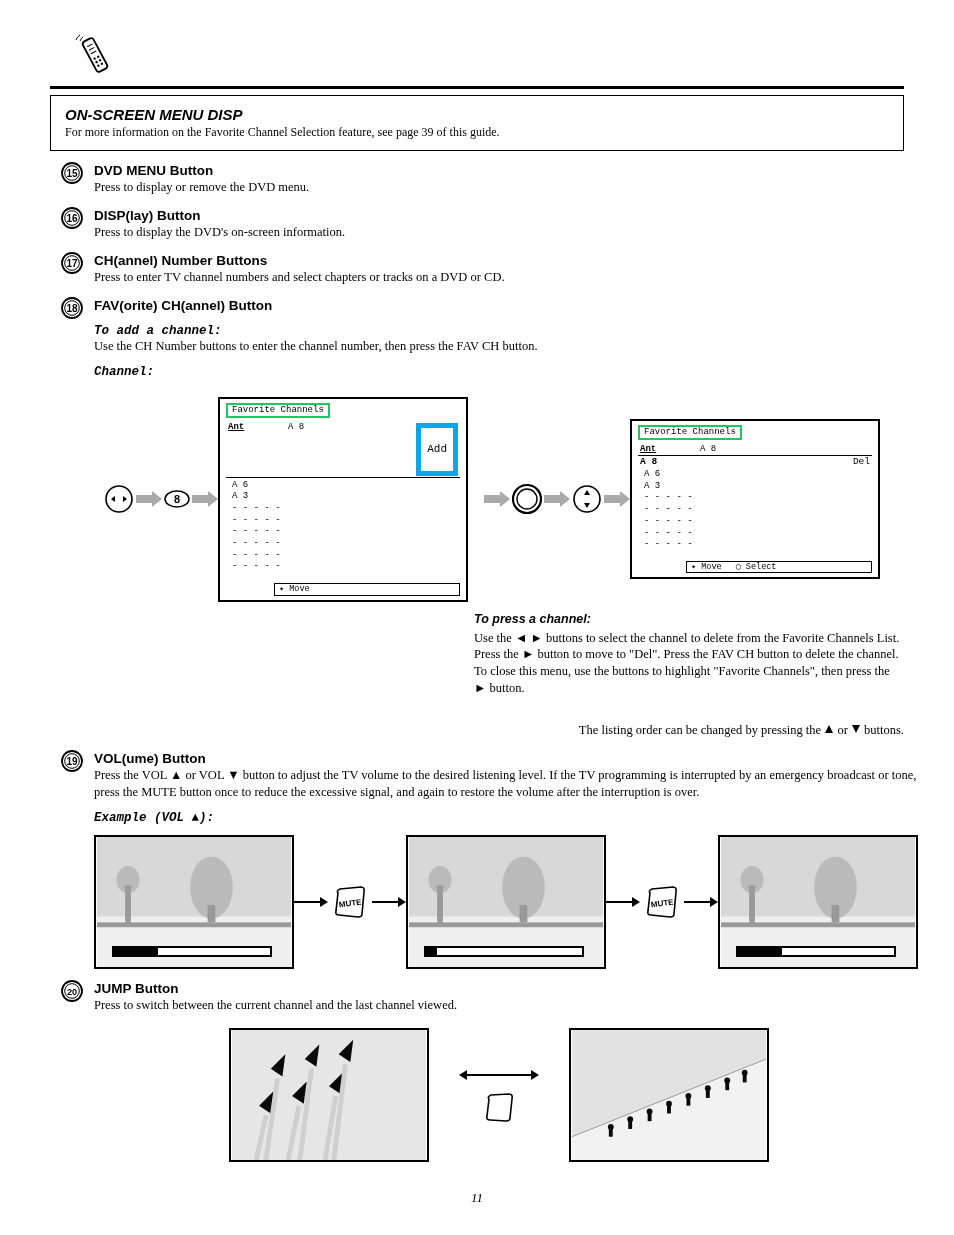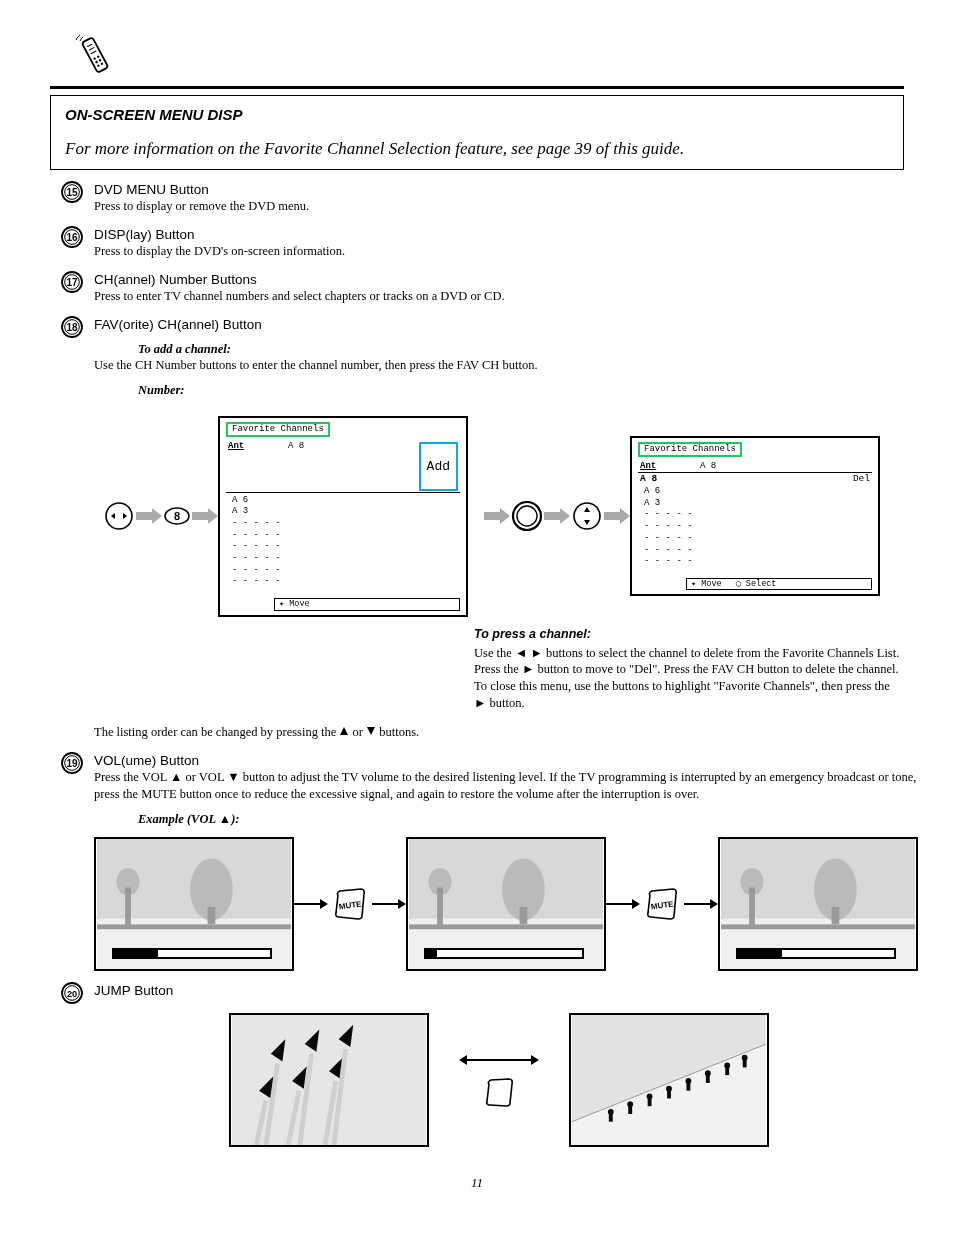--- a/index.html
+++ b/index.html
@@ -2,50 +2,50 @@
 <html><head>
 <meta charset="utf-8">
 <style>
   * { box-sizing: border-box; margin: 0; padding: 0; }
   body { width: 954px; font-family: Georgia, 'Times New Roman', serif; font-size: 13px; color: #000; background: #fff; padding: 30px 50px 40px 50px; }
   .remote-icon { width: 50px; height: 50px; margin-left: 20px; margin-bottom: 6px; }
   .remote-icon svg { width: 100%; height: 100%; }
   .hr { border-top: 3px solid #000; margin-bottom: 6px; }
   .guide-box { border: 1.5px solid #000; padding: 10px 14px; margin-bottom: 10px; }
   .guide-title { font-weight: bold; font-style: italic; font-family: Arial, Helvetica, sans-serif; font-size: 15px; }
-  .guide-text { font-style: italic; font-size: 17px; margin-top: 16px; }
+  .guide-text { font-size: 12px; margin-top: 2px; }
   .item-row { display: flex; align-items: flex-start; margin-top: 10px; padding-left: 10px; }
   .circ-num { flex: 0 0 24px; height: 24px; display:flex; align-items:center; justify-content:center; margin-right: 10px; }
   .circ-num svg { width: 24px; height: 24px; }
   .item-body { flex: 1; padding-top: 2px; }
-  .item-title { font-weight: normal; font-family: Arial, Helvetica, sans-serif; font-size: 13.5px; }
+  .item-title { font-weight: bold; font-family: Arial, Helvetica, sans-serif; font-size: 13.5px; }
   .item-desc, .sub-desc, .ex-desc, .del-seq { font-size: 12.5px; line-height: 1.35; }
   .sub-block { margin-top: 8px; }
-  .sub-label { font-style: italic; font-weight: bold; font-family: Liberation Serif, serif; font-size: 12.5px; margin-left: 44px; }
+  .sub-label { font-style: italic; font-weight: bold; font-family: Liberation Mono, monospace; font-size: 12.5px; }
   .diagram-row { display: flex; align-items: center; margin: 18px 0 10px 0; padding-left: 8px; }
   .arrow-thick { width: 26px; height: 18px; }
   .arrow-thick svg { width:100%; height:100%; }
   .ring-icon { width: 34px; height: 34px; flex-shrink:0; display:flex; align-items:center; justify-content:center; }
   .ring-icon svg { width:100%; height:100%; }
   .num-bubble { width: 30px; height: 20px; display:flex; align-items:center; justify-content:center; }
   .num-bubble svg { width:100%; height:100%; }
   .screen-box { width: 250px; border: 2px solid #000; padding: 4px 6px 4px 6px; font-family: 'Courier New', monospace; font-size: 9.5px; line-height: 1; flex-shrink:0; }
   .screen-title { border: 2px solid #22c55e; display:inline-block; padding: 1px 4px; font-size: 9px; margin-bottom: 4px; }
   .screen-header { display:flex; padding: 1px 2px; border-bottom: 1px solid #000; font-size:9px; }
   .screen-header .ant { font-weight: bold; text-decoration: underline; width: 60px; }
   .screen-header .ch { flex:1; }
-  .screen-header .add-box { border:2px solid #0ea5e9; padding: 16px 6px; font-size:13px; }
+  .screen-header .add-box { border:5px solid #0ea5e9; padding: 16px 6px; font-size:11px; }
   .screen-list { margin: 2px 0 10px 6px; font-size: 9px; line-height: 1.3; }
   .screen-foot { border: 1px solid #000; padding: 1px 4px; font-size: 8.5px; display:flex; gap:14px;margin-left:48px; }
   .del-block { width: 440px; padding-left: 10px; }
   .del-title { font-style: italic; font-weight: bold; font-family: Arial, Helvetica, sans-serif; font-size: 12.5px; margin-bottom: 4px; }
   .del-seq { display:inline-flex; align-items:center; flex-wrap:wrap; gap:2px; }
   .tri { display:inline-flex; width:10px; height:10px; }
   .tri svg { width:100%; height:100%; }
-  .ex-row { margin-top: 12px; }
+  .ex-row { margin-top: 25px; text-align: right; }
   .mute-flow { display:flex; align-items:center; margin-top:10px; gap:0; }
   .snow-img { width: 200px; height: 134px; border:2px solid #000; position: relative; overflow:hidden; }
   .snow-img svg { width:100%; height:100%; display:block; }
   .vol-bar { position:absolute; left:16px; bottom:10px; width:160px; height:11px; border:2px solid #000; background:#fff; }
   .vol-fill { background:#000; height:100%; }
   .mute-arrow { width: 34px; display:flex; align-items:center; justify-content:center; }
   .mute-btn { width: 36px; height: 36px; margin: 0 4px; }
   .mute-btn svg { width:100%; height:100%; }
   .jump-flow { display:flex; align-items:center; justify-content:center; margin-top:14px; gap:30px; }
   .jet-img, .snow2-img { width: 200px; height: 134px; border:2px solid #000; overflow:hidden; }
@@ -135,21 +135,21 @@
         <text x="12" y="16" text-anchor="middle" font-family="Arial" font-size="10" font-weight="bold">18</text>
       </svg>
   </div>
   <div class="item-body">
     <span class="item-title">FAV(orite) CH(annel) Button</span>
     <div class="sub-block">
       <span class="sub-label">To add a channel:</span>
       <div class="sub-desc">Use the CH Number buttons to enter the channel number, then press the FAV CH button.</div>
     </div>
     <div class="sub-block">
-      <span class="sub-label">Number:</span>
+      <span class="sub-label">Channel:</span>
     </div>
 
     
     <div class="diagram-row">
       <div class="ring-icon">
         <svg viewBox="0 0 34 34">
             <circle cx="17" cy="17" r="13" fill="none" stroke="#000" stroke-width="1.6"></circle>
             <polygon points="9,17 13,14 13,20" fill="#000"></polygon>
             <polygon points="25,17 21,14 21,20" fill="#000"></polygon>
           </svg>
@@ -372,20 +372,21 @@
 <div class="item-row">
   <div class="circ-num">
     <svg viewBox="0 0 24 24">
         <circle cx="12" cy="12" r="10" fill="none" stroke="#000" stroke-width="1.8"></circle>
         <circle cx="12" cy="12" r="7.3" fill="none" stroke="#000" stroke-width="1"></circle>
         <text x="12" y="16" text-anchor="middle" font-family="Arial" font-size="9.2" font-weight="bold">20</text>
       </svg>
   </div>
   <div class="item-body">
     <span class="item-title">JUMP Button</span>
+    <div class="item-desc">Press to switch between the current channel and the last channel viewed.</div>
 
     <div class="jump-flow">
       <div class="jet-img">
         <svg viewBox="0 0 200 134">
             <rect width="200" height="134" fill="#e6e6e6"></rect>
           <g fill="#0a0a0a">
             <polygon points="40,40 55,25 52,48"></polygon>
               <polygon points="75,30 90,15 87,38"></polygon>
             <polygon points="110,25 125,10 122,33"></polygon>
               <polygon points="62,68 77,53 74,76"></polygon>

